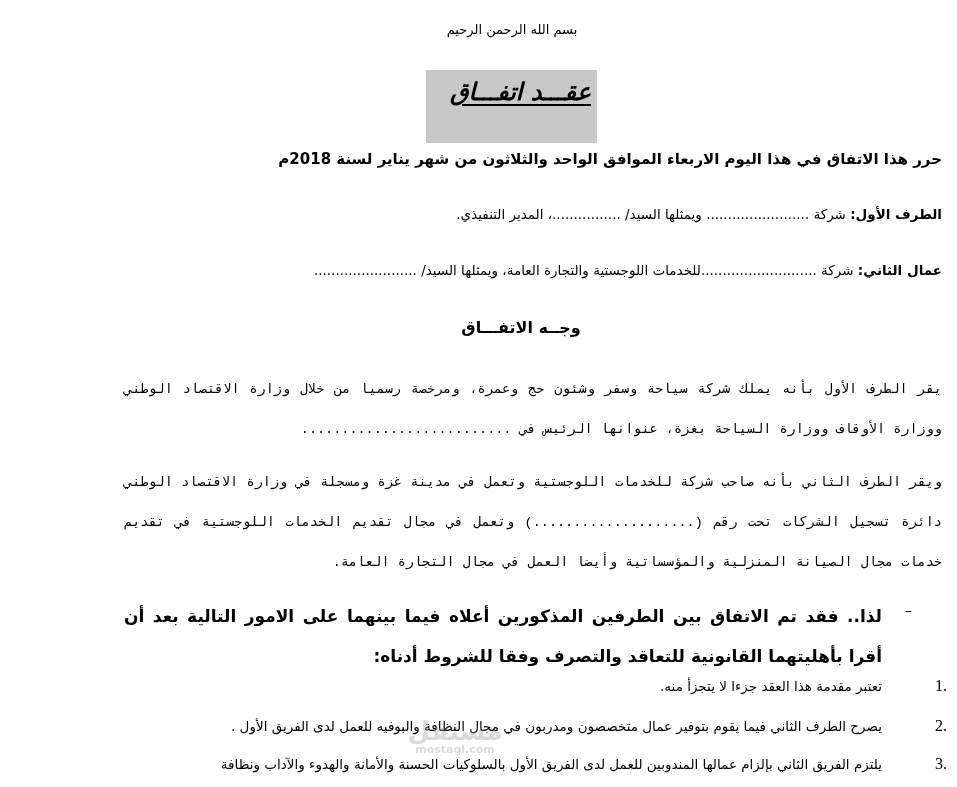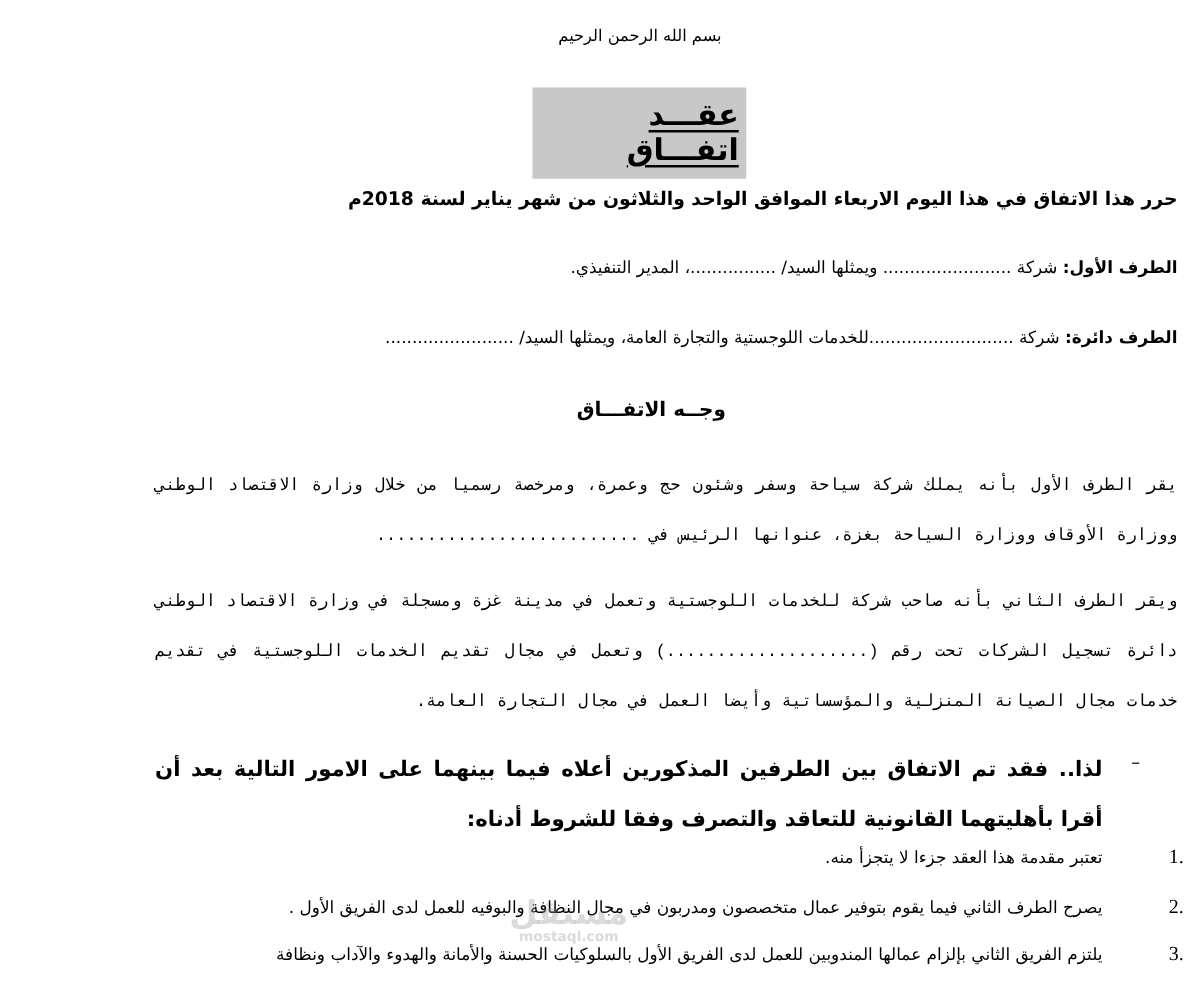--- a/index.html
+++ b/index.html
@@ -7,20 +7,21 @@
     width: 957px; height: 787px; overflow: hidden; position: relative;
     font-family: "DejaVu Sans", "Liberation Sans", sans-serif;
     color: #000;
   }
   .page { position: absolute; left: 0; top: 0; width: 957px; height: 787px; direction: rtl; padding-left: 15px; }
   .line { position: absolute; white-space: nowrap; direction: rtl; }
   .basmala { top: 22px; left: 0; width: 1024px; text-align: center; font-size: 13px; }
   .title-box {
     position: absolute; left: 426px; top: 70px; width: 171px; height: 73px;
     background: #c8c8c8;
+    font-style: italic;
   }
   .title-text {
     position: absolute; right: 6px; top: 8px; font-size: 24px; font-weight: bold;
     text-decoration: underline; text-underline-offset: 4px; direction: rtl;
   }
   .bold { font-weight: bold; }
   .intro { top: 150px; right: 30px; font-size: 15px; font-weight: bold; }
   .party1 { top: 206px; right: 30px; font-size: 13.5px; text-align: right; }
   .party2 { top: 262px; right: 30px; font-size: 13.5px; }
   .heading2 { top: 318px; left: 0; width: 1042px; text-align: center; font-size: 16px; font-weight: bold; }
@@ -50,21 +51,21 @@
     <div class="title-text">عقـــد اتفـــاق</div>
   </div>
 
   <div class="line intro">حرر هذا الاتفاق في هذا اليوم الاربعاء الموافق الواحد والثلاثون من شهر يناير لسنة 2018م</div>
 
   <div class="line party1">
     <span class="bold">الطرف الأول:</span><span> شركة ........................ ويمثلها السيد/ ................، المدير التنفيذي.</span>
   </div>
 
   <div class="line party2">
-    <span class="bold">الطرف دائرة:</span><span> شركة ...........................للخدمات اللوجستية والتجارة العامة، ويمثلها السيد/ ........................</span>
+    <span class="bold">عمال الثاني:</span><span> شركة ...........................للخدمات اللوجستية والتجارة العامة، ويمثلها السيد/ ........................</span>
   </div>
 
   <div class="line heading2">وجــه الاتفـــاق</div>
 
   <div class="para para1">يقر الطرف الأول بأنه يملك شركة سياحة وسفر وشئون حج وعمرة، ومرخصة رسميا من خلال وزارة الاقتصاد الوطني ووزارة الأوقاف ووزارة السياحة بغزة، عنوانها الرئيس في ..........................</div>
 
   <div class="para para2">ويقر الطرف الثاني بأنه صاحب شركة للخدمات اللوجستية وتعمل في مدينة غزة ومسجلة في وزارة الاقتصاد الوطني دائرة تسجيل الشركات تحت رقم (....................) وتعمل في مجال تقديم الخدمات اللوجستية في تقديم خدمات مجال الصيانة المنزلية والمؤسساتية وأيضا العمل في مجال التجارة العامة.</div>
 
   <div class="dash-marker">–</div>
   <div class="dash-item">لذا.. فقد تم الاتفاق بين الطرفين المذكورين أعلاه فيما بينهما على الامور التالية بعد أن أقرا بأهليتهما القانونية للتعاقد والتصرف وفقا للشروط أدناه:</div>

